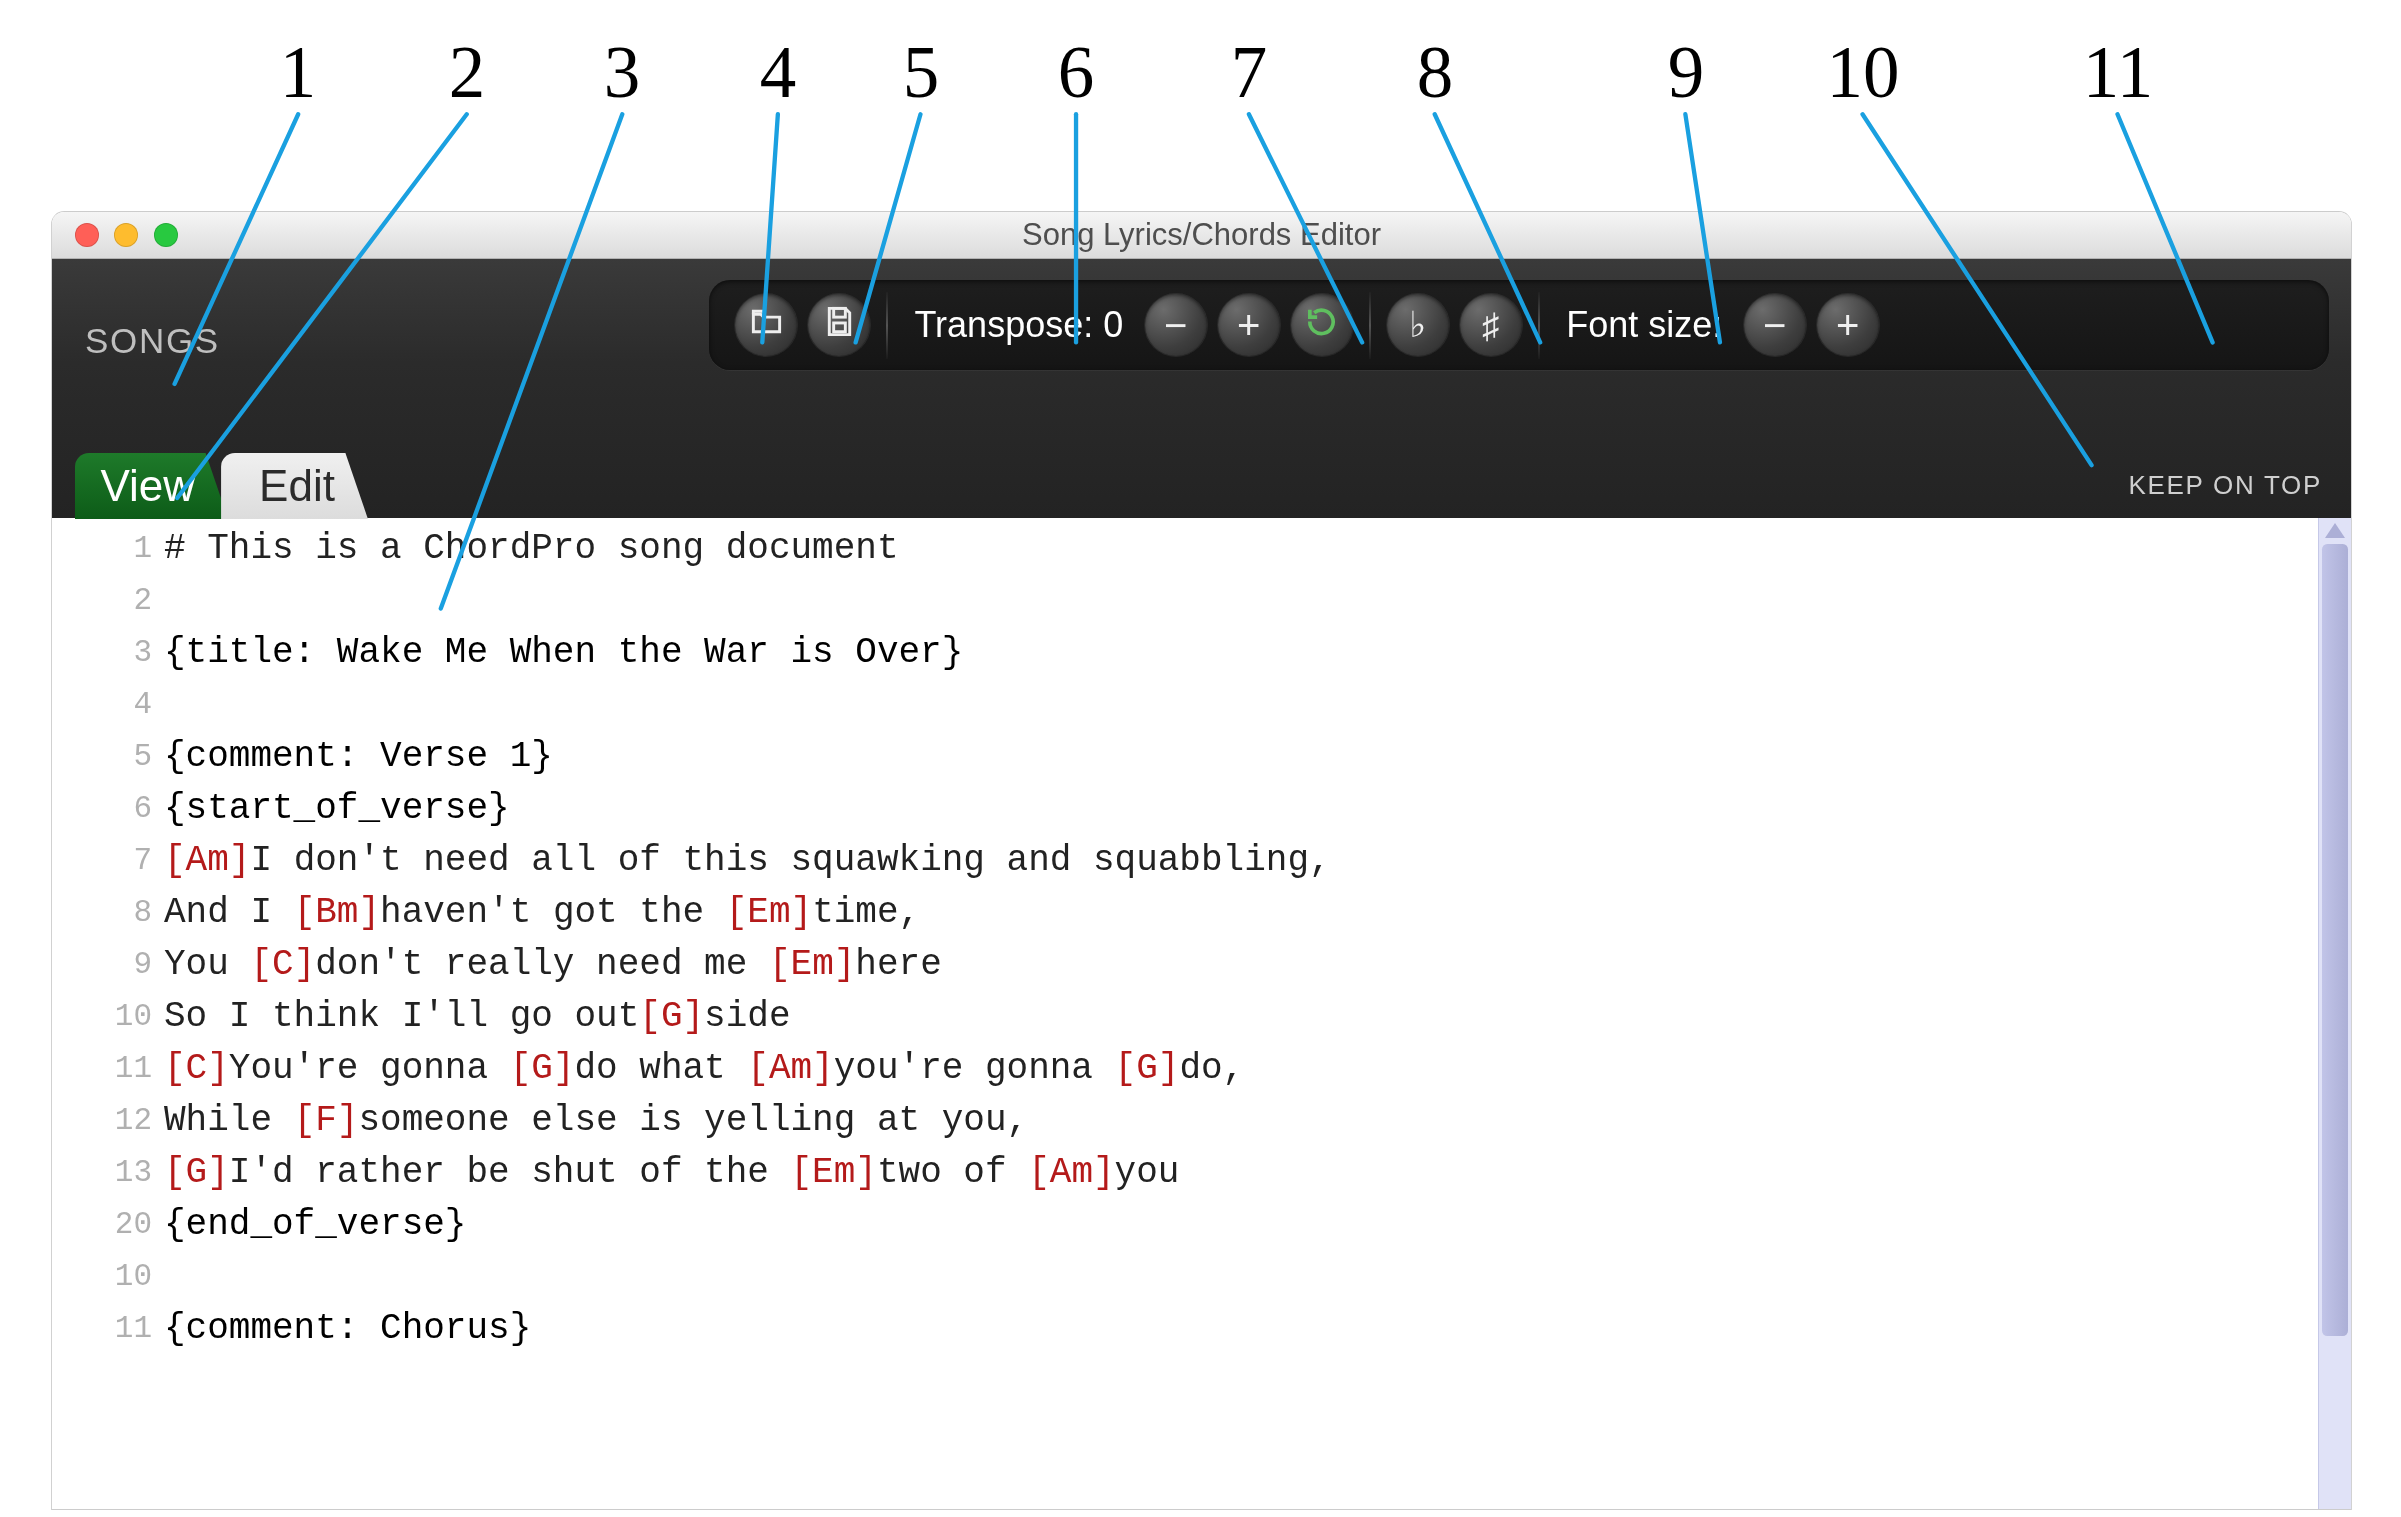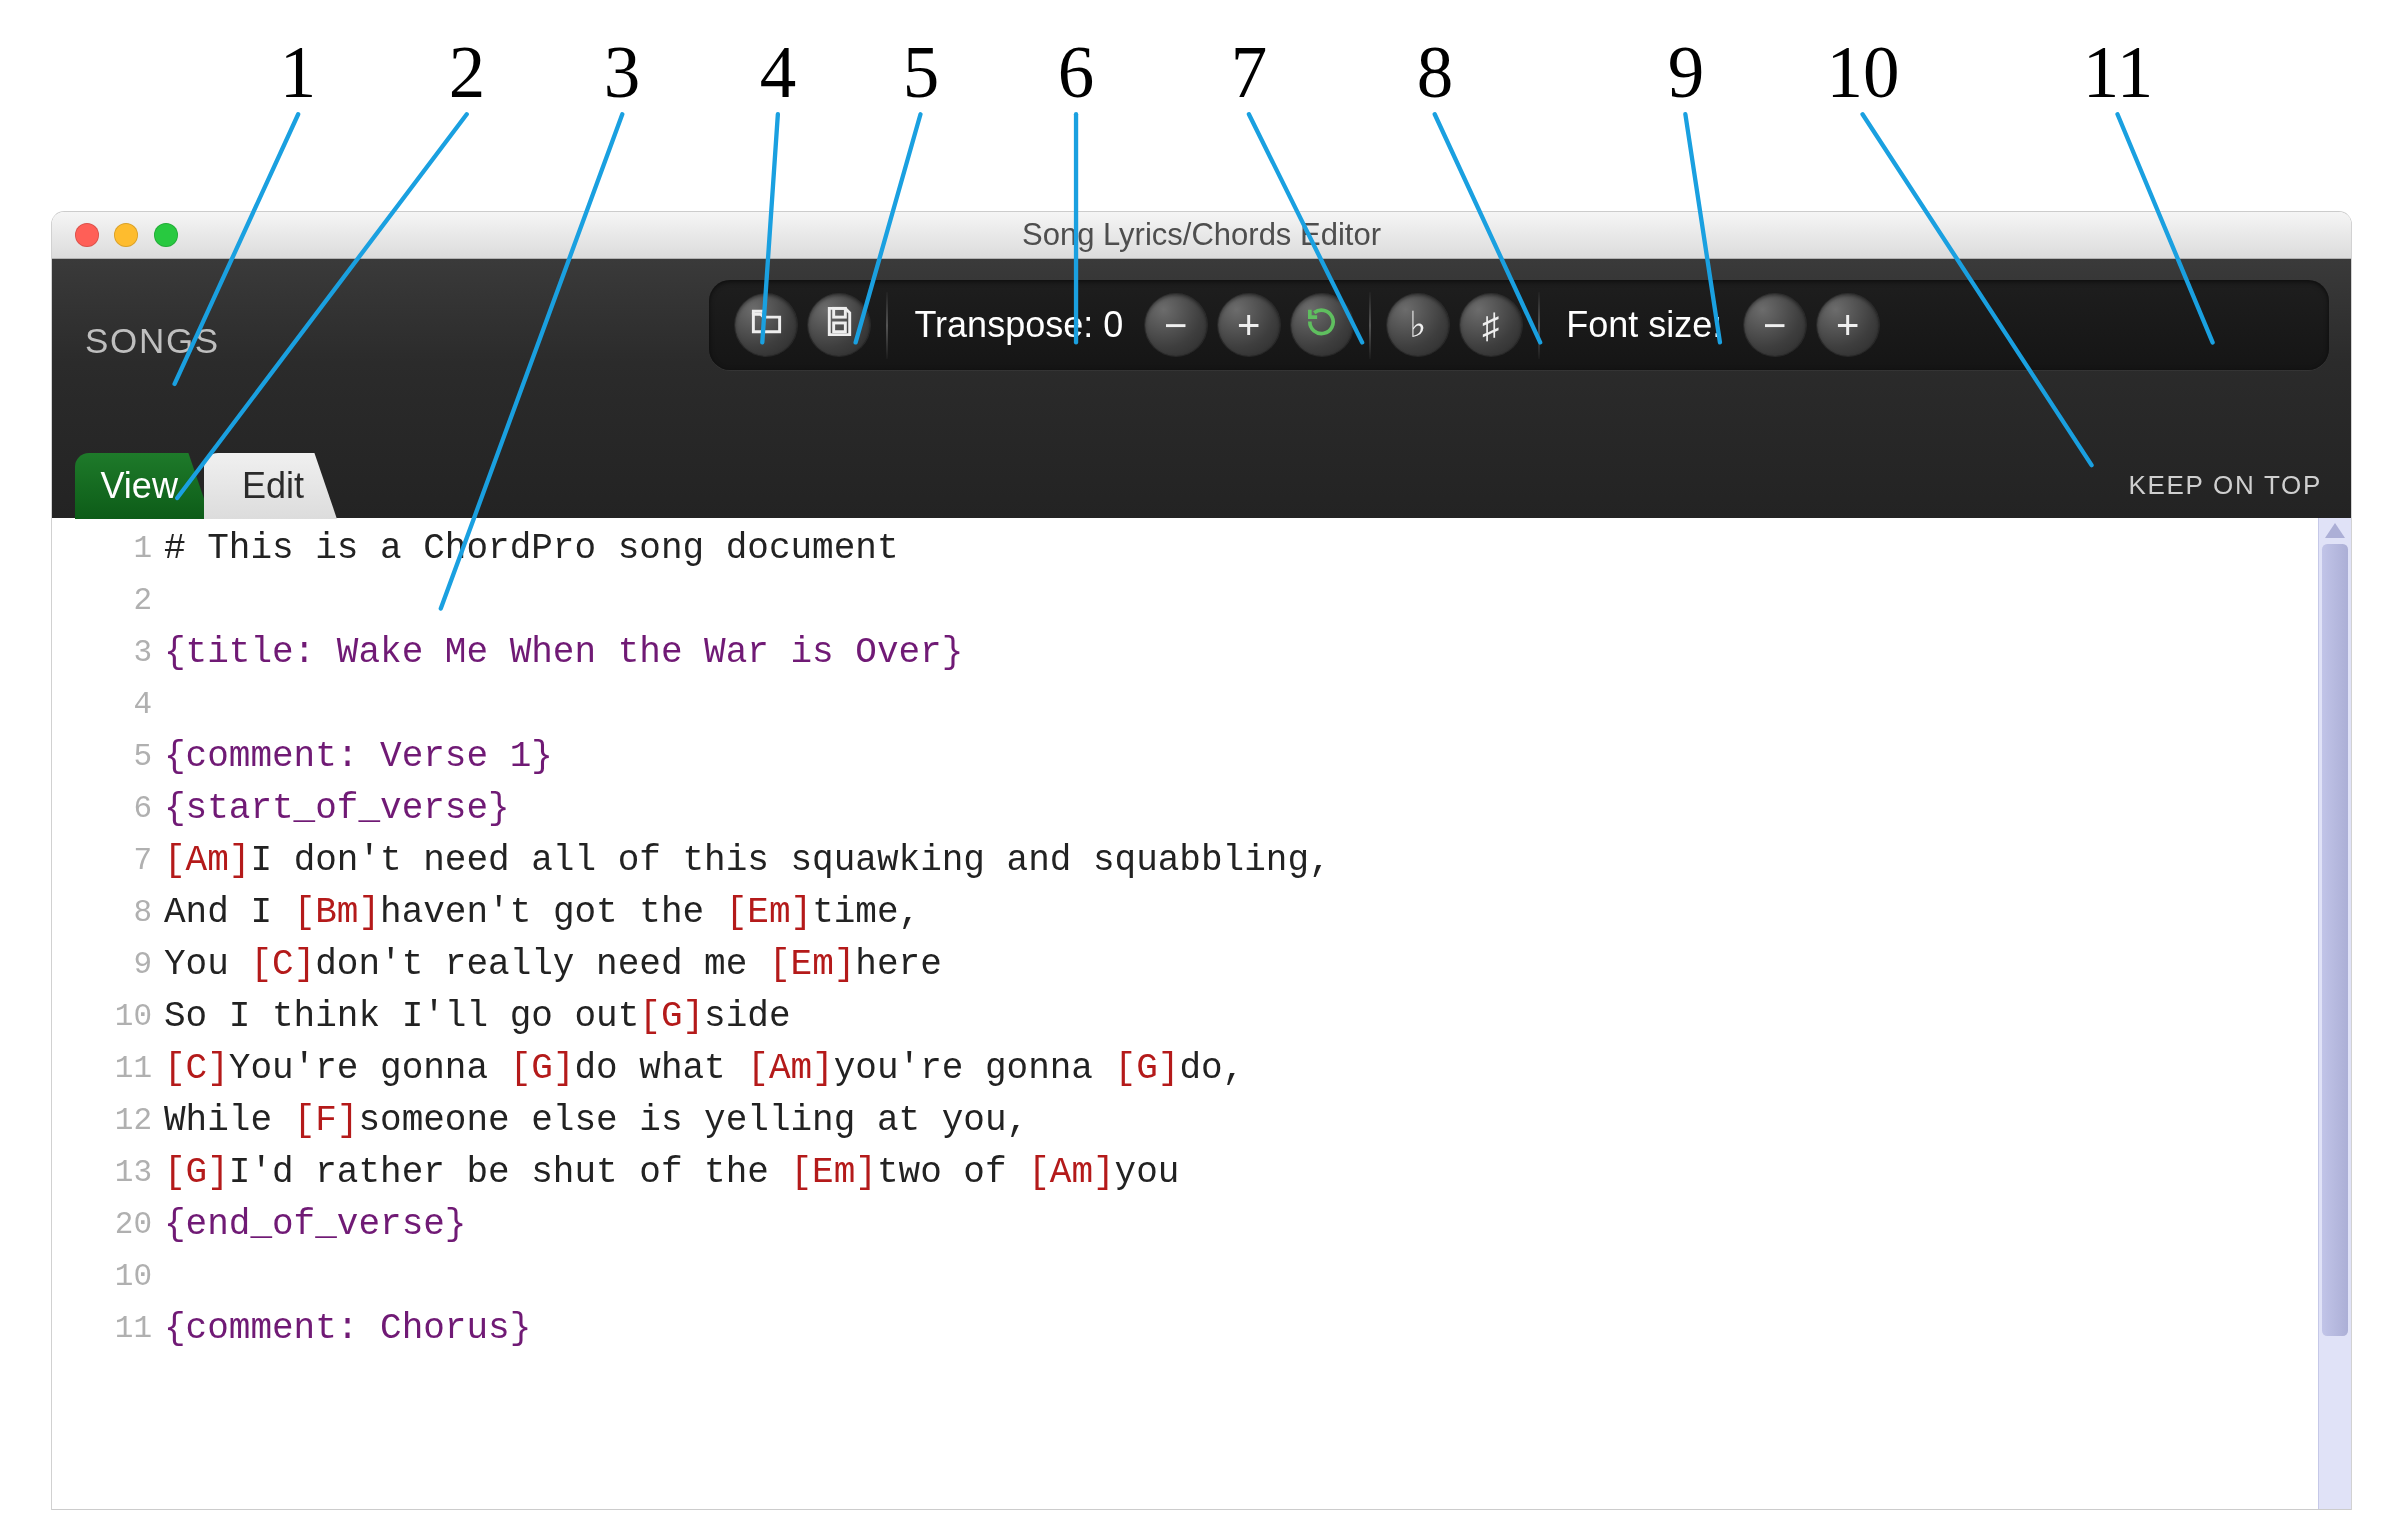--- a/index.html
+++ b/index.html
@@ -129,21 +129,21 @@
   
   .tabs {
     position: absolute;
     left: 22.5px;
     bottom: -0.9px;
     display: flex;
   }
   .tab {
     height: 66px;
     padding: 0 33px 0 26px;
-    font-size: 36px;
+    font-size: 44px;
     display: flex;
     align-items: center;
     border-radius: 14px 14px 0 0;
     margin-right: -7px;
     cursor: pointer;
     position: relative;
   }
   .tab.view {
     background: linear-gradient(to bottom, #1e7a2a, #0d5c18);
     color: #fff;
@@ -220,21 +220,21 @@
     position: absolute;
     top: 26px;
     bottom: 173px;
     left: 2.6px; right: 2.6px;
     background: linear-gradient(to right, #c1c4e8, #acafd6);
     border-radius: 5.2px;
   }
 
   
   .tok-comment   { color: #222; text-align: right; }
-  .tok-directive { color: #701a75; }
+  .tok-directive { color: #000000; }
   .tok-chord     { color: #b41a1a; }
 </style>
 </head>
 <body>
 
 <svg class="callouts-svg" viewBox="0 0 2778 1756" width="2401" height="1518">
     <line x1="345" y1="132" x2="202" y2="444" stroke="#1aa0e0" stroke-width="5" stroke-linecap="round"></line>
     <line x1="540" y1="132" x2="205" y2="576" stroke="#1aa0e0" stroke-width="5" stroke-linecap="round"></line>
     <line x1="720" y1="132" x2="510" y2="704" stroke="#1aa0e0" stroke-width="5" stroke-linecap="round"></line>
     <line x1="900" y1="132" x2="882" y2="396" stroke="#1aa0e0" stroke-width="5" stroke-linecap="round"></line>

